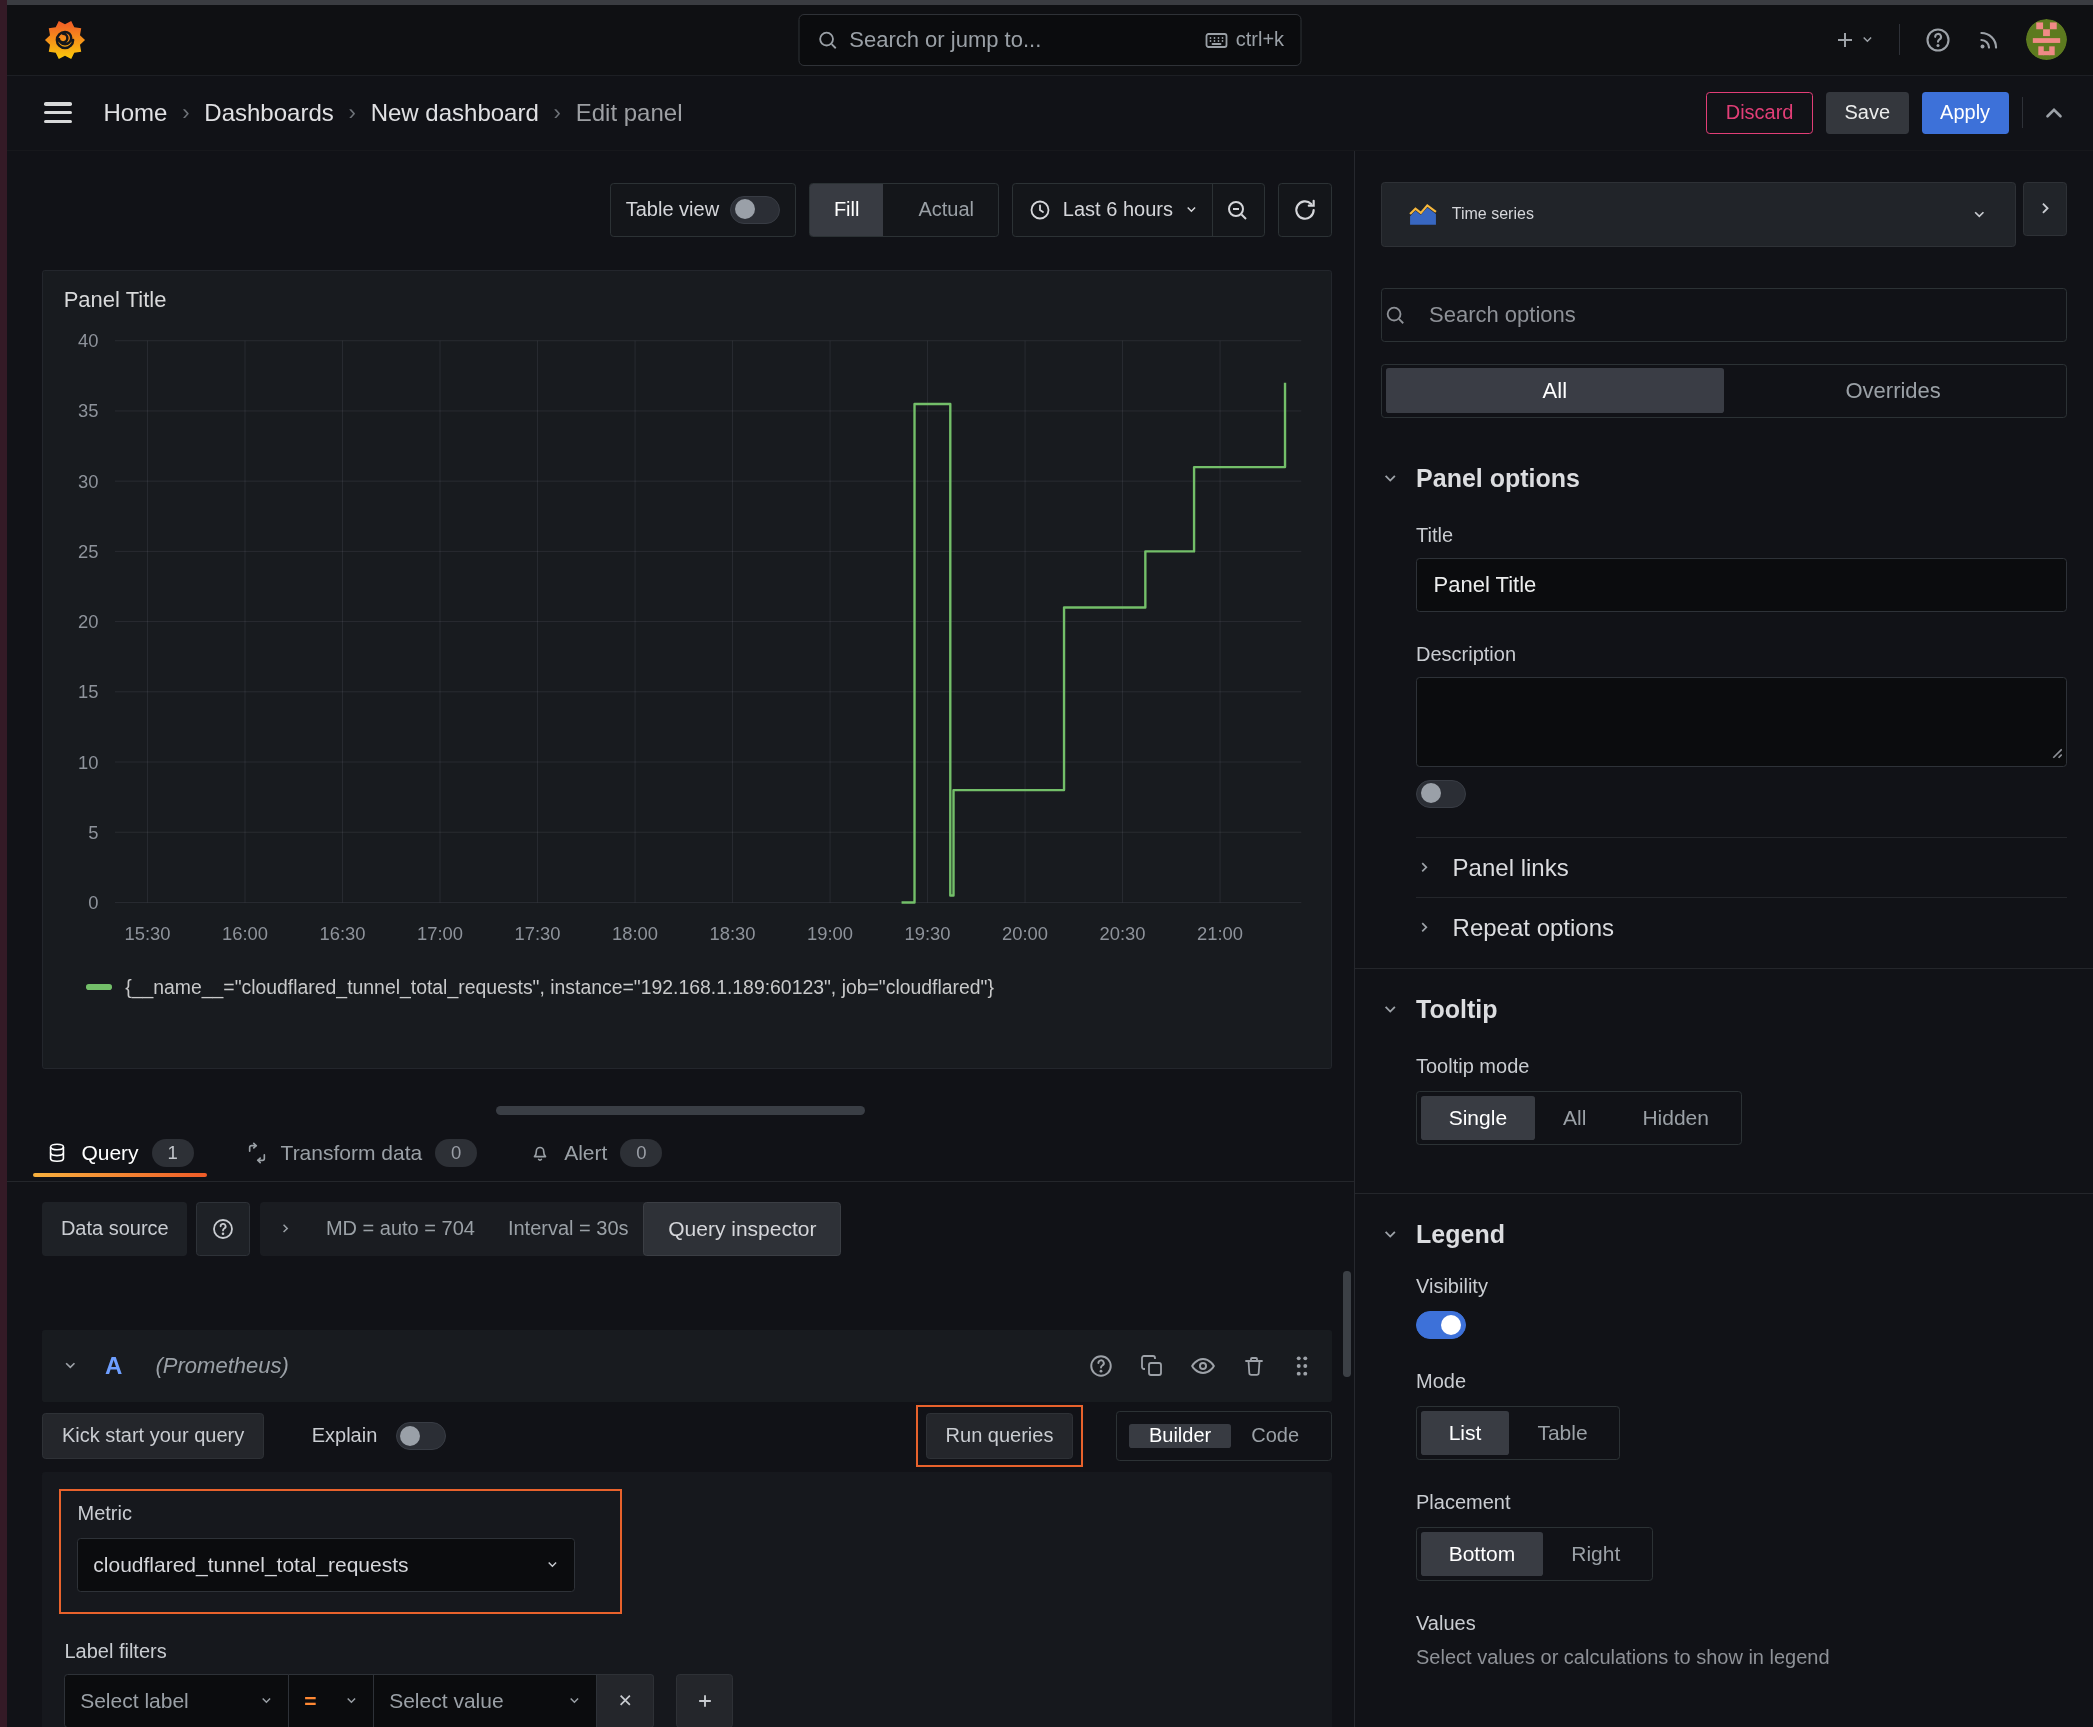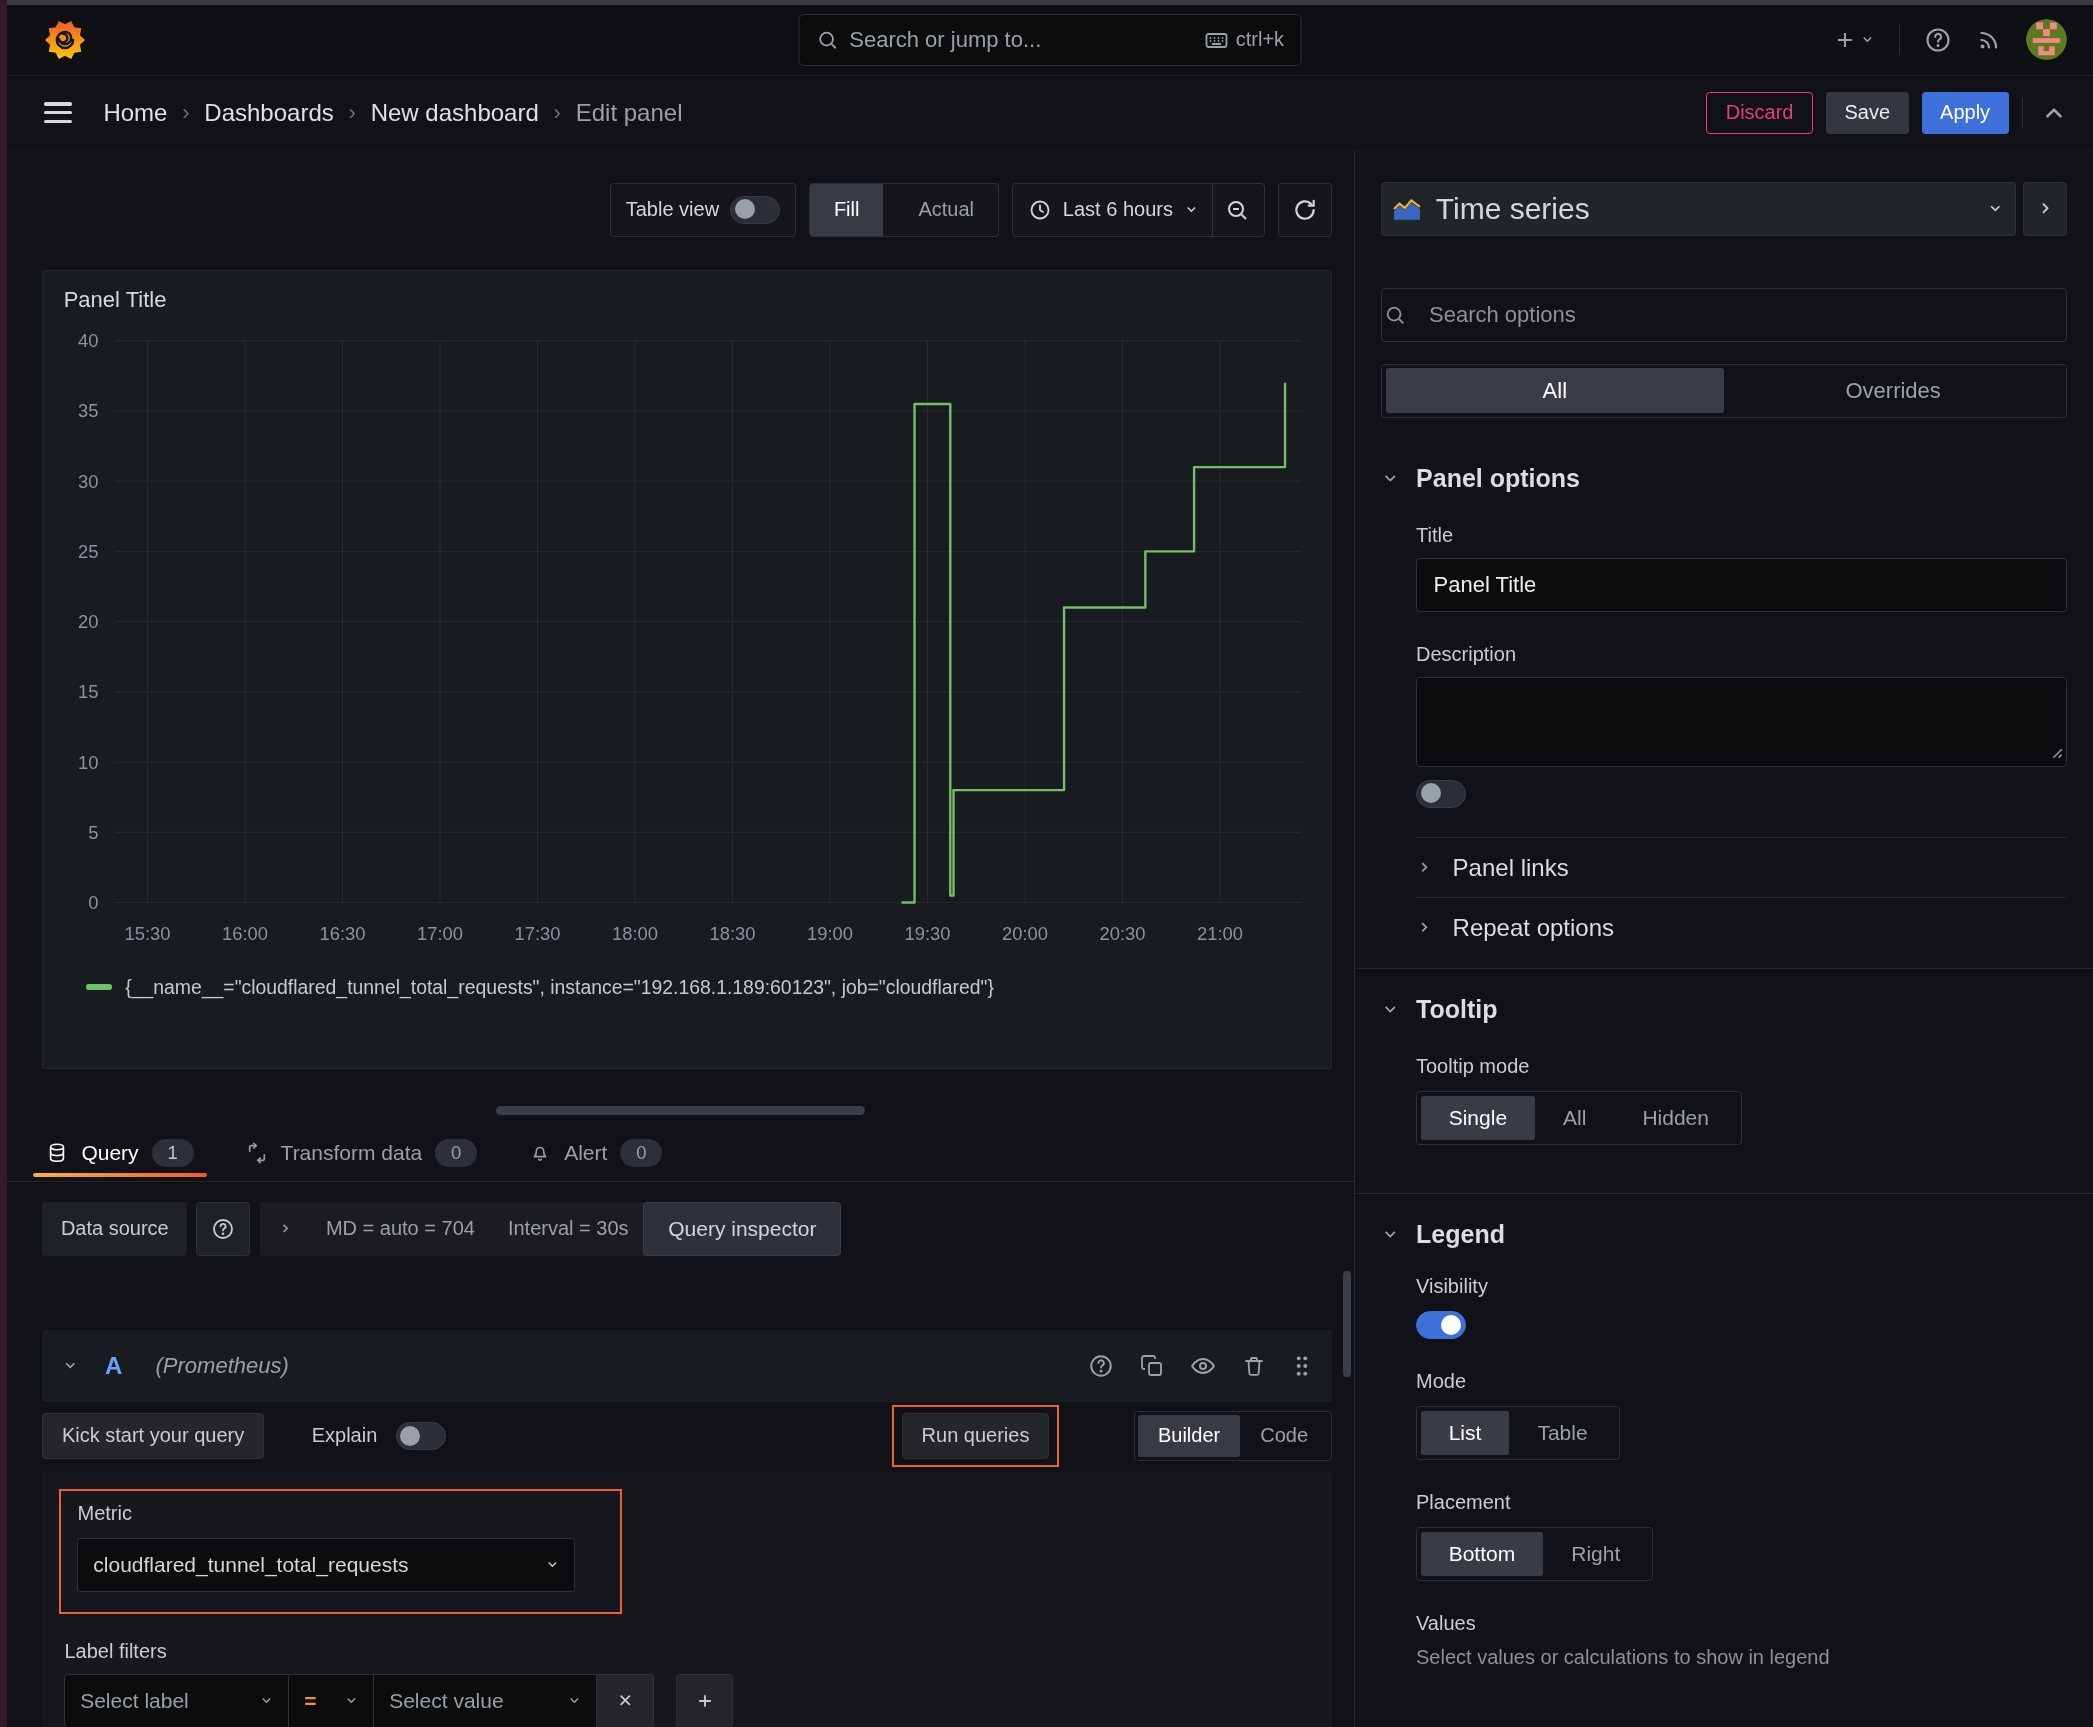--- a/index.html
+++ b/index.html
@@ -99,22 +99,22 @@
   .card-icons .ci{cursor:pointer;display:flex}
 
   
   .kick-row{margin:9.2px 22px 0 35px;height:50px;display:flex;align-items:center}
   .gray-btn{height:46px;background:#24262b;border:0.9px solid #2e3136;border-radius:3.7px;color:#c9ccd1;
     font-size:20px;padding:0 18.5px;cursor:pointer;font-family:inherit}
   .explain{margin-left:48px;font-size:20px;color:#c9ccd1}
   .kick-row .toggle{margin-left:18.5px}
   .run-wrap{margin-left:auto;position:relative}
   .run-wrap::after{content:"";position:absolute;inset:-8.3px -10px;border:2.8px solid #e8622c;pointer-events:none}
-  .builder-group{margin-left:85px;border:0.9px solid #2c3235;border-radius:3.7px;height:50px;
-    box-sizing:border-box;display:flex;align-items:center;padding:3px;font-size:20px}
+  .builder-group{margin-left:43px;border:0.9px solid #2c3235;border-radius:3.7px;height:50px;
+    box-sizing:border-box;display:flex;align-items:center;padding:12px;font-size:20px}
   .bseg{height:100%;display:flex;align-items:center;padding:0 20px;color:#9aa0a6;cursor:pointer;border-radius:2.8px}
   .bseg.on{background:#383b42;color:#fff}
 
   
   .editor-body{margin:11px 22px 0 35px;background:#16181d;border-radius:2.8px;padding:16.6px 22px 28px;
     flex:1}
   .metric-annot{border:2.8px solid #e8622c;width:563px;box-sizing:border-box;padding:11px 16.6px 20px;
     margin-left:-5.5px}
   .field-label{font-size:20px;color:#c9ccd1}
   .metric-select{width:498px;margin-top:13px;justify-content:space-between}
@@ -136,22 +136,22 @@
   
   .toggle{width:50px;height:28px;border-radius:14px;background:#2b2e35;border:0.9px solid #383c44;
     position:relative;cursor:pointer;flex:0 0 auto;box-sizing:border-box}
   .toggle::after{content:"";position:absolute;width:20px;height:20px;border-radius:50%;
     background:#9aa0a8;top:2.8px;left:3.7px}
   .toggle.on{background:#3d71d9;border-color:#3d71d9}
   .toggle.on::after{left:auto;right:3.7px;background:#fff}
 
   
   .viz-row{display:flex;gap:7.4px;height:54px}
-  .viz-select{flex:1;height:54px;box-sizing:border-box;background:#212429;border:0.9px solid #2e3136;
-    border-radius:3.7px;display:flex;align-items:center;gap:14.8px;padding:0 11px;font-size:30px;cursor:pointer}
+  .viz-select{flex:1;height:65px;box-sizing:border-box;background:#212429;border:0.9px solid #2e3136;
+    border-radius:3.7px;display:flex;align-items:center;gap:14.8px;padding:0 27px;font-size:16px;cursor:pointer}
   .viz-select .caret{margin-left:auto}
   .viz-next{width:44px;height:54px;box-sizing:border-box;background:#212429;border:0.9px solid #2e3136;
     border-radius:3.7px;color:#c9ccd1;display:flex;align-items:center;justify-content:center;cursor:pointer}
   .opt-search{margin-top:52px;height:54px;box-sizing:border-box;border:0.9px solid #2c3235;
     border-radius:3.7px;display:flex;align-items:center;gap:23px;padding:0 2px;cursor:text}
   .opt-search .ph{color:#8e9197;font-size:22px}
   .ao-tabs{margin-top:22px;height:54px;box-sizing:border-box;border:0.9px solid #2c3235;border-radius:3.7px;
     display:flex;padding:3.7px}
   .ao{flex:1;display:flex;align-items:center;justify-content:center;font-size:22px;color:#9aa0a6;
     cursor:pointer;border-radius:2.8px}

